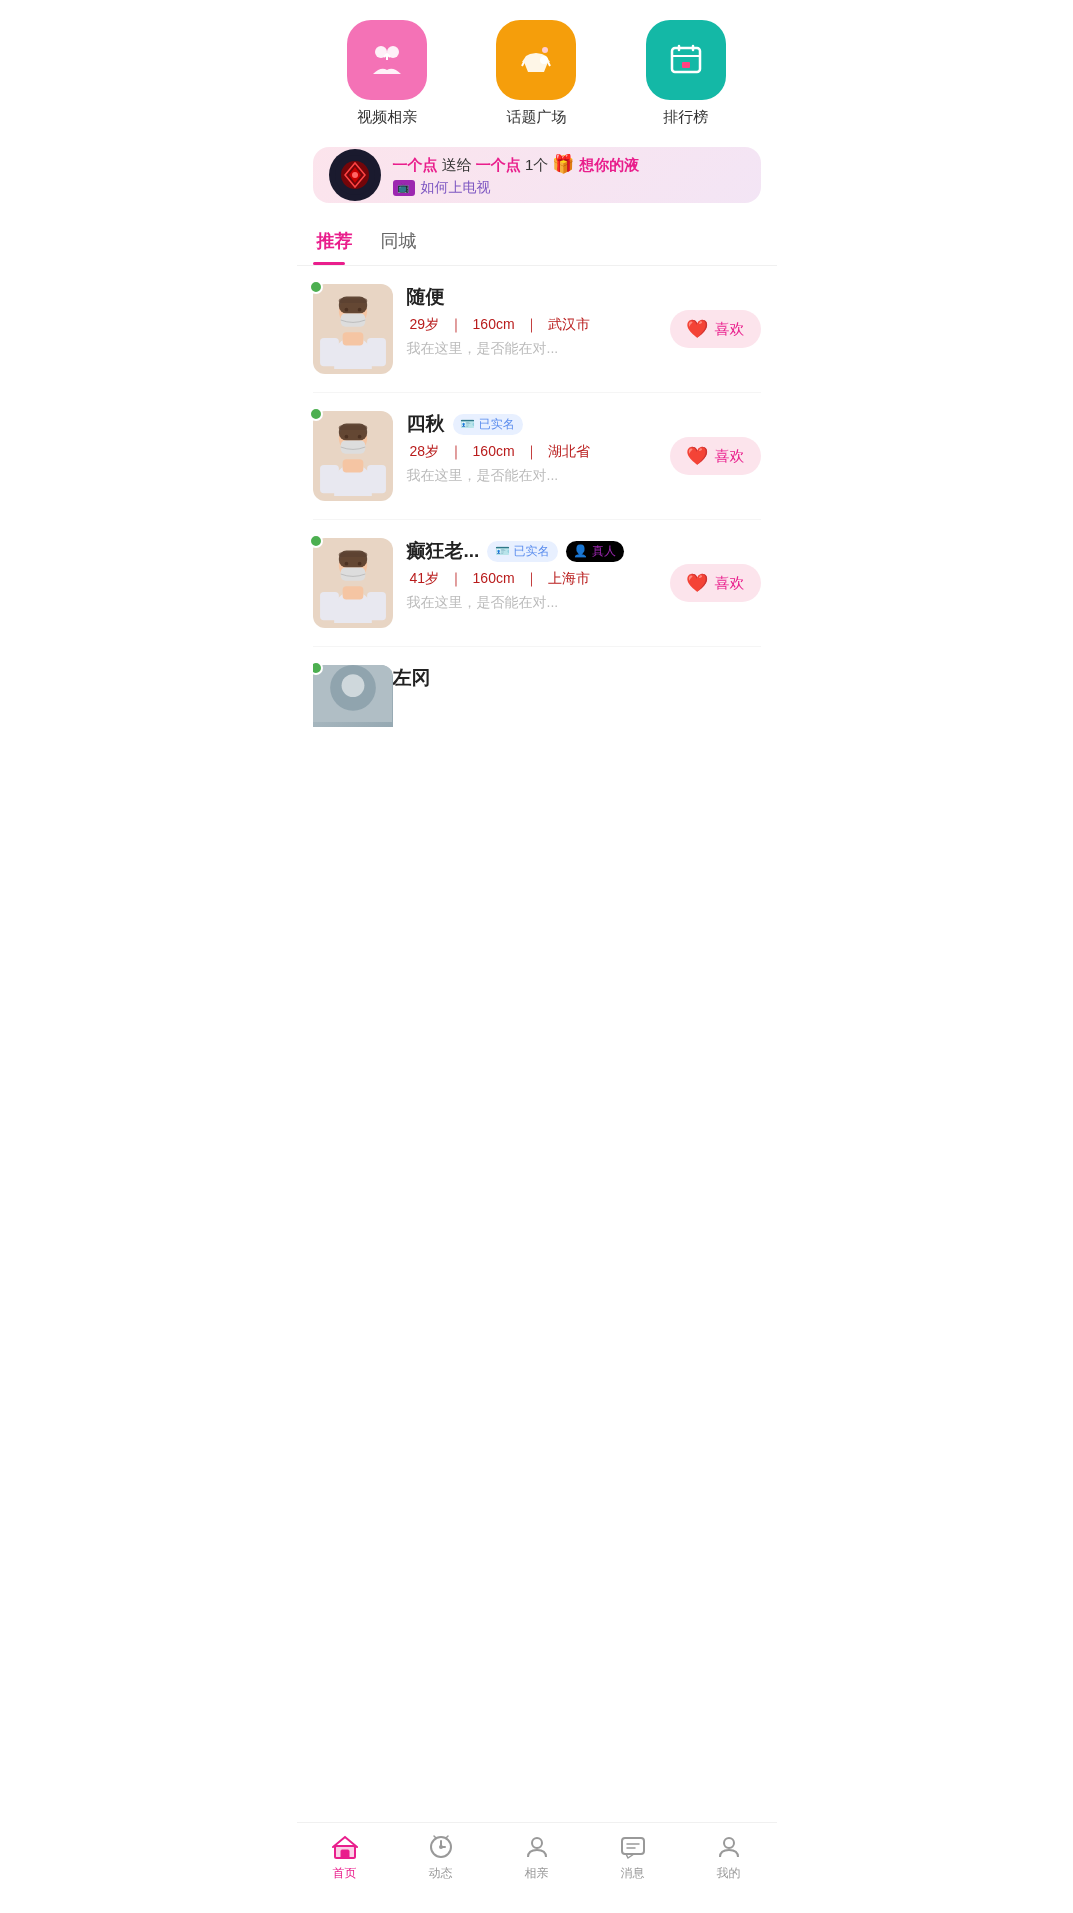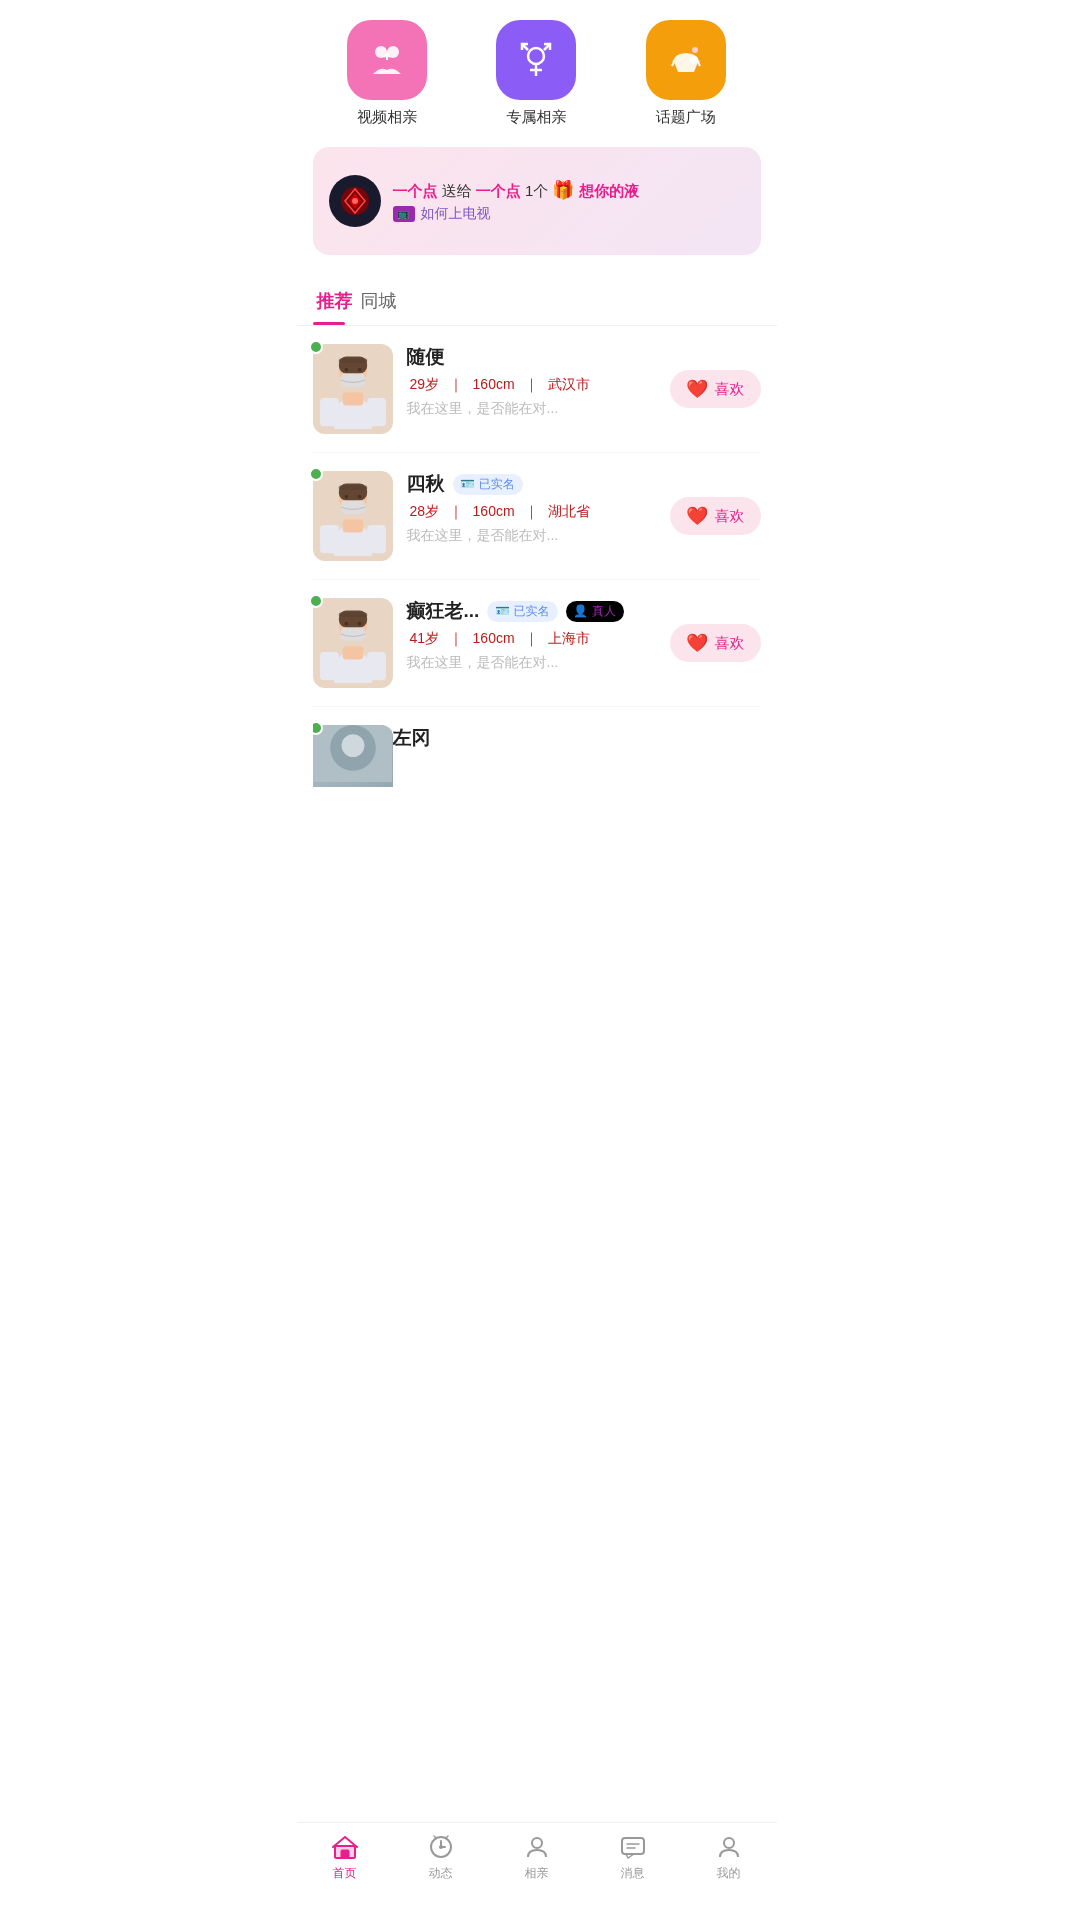--- a/index.html
+++ b/index.html
@@ -35,24 +35,24 @@
       justify-content: center;
       font-size: 36px;
     }
     .category-label {
       font-size: 15px;
       color: #333;
     }
 
     
     .banner {
-      margin: 10px 16px 24px;
+      margin: 10px 16px 16px;
       background: linear-gradient(135deg, #fce4ec, #f3e5f5);
       border-radius: 16px;
-      padding: 28px 16px;
+      padding: 2px 16px;
       display: flex;
       align-items: center;
       gap: 12px;
     }
     .banner-avatar {
       width: 52px;
       height: 52px;
       border-radius: 50%;
       background: #1a1a2e;
       display: flex;
@@ -78,20 +78,21 @@
       align-items: center;
       gap: 6px;
       font-size: 14px;
       color: #7e57c2;
     }
 
     
     .tabs {
       display: flex;
       padding: 0 16px;
+      gap: 20px;
       border-bottom: 1px solid #f0f0f0;
     }
     .tab {
       padding: 10px 4px 12px;
       font-size: 18px;
       color: #666;
       cursor: pointer;
       position: relative;
     }
     .tab.active {
@@ -269,45 +270,43 @@
           <circle cx="14" cy="12" r="6" fill="white" opacity="0.9"></circle>
           <circle cx="26" cy="12" r="6" fill="white" opacity="0.9"></circle>
           <path d="M6 34 Q14 26 20 30 Q26 26 34 34" fill="white" opacity="0.9"></path>
           <path d="M20 14 L20 20" stroke="white" stroke-width="2"></path>
           <path d="M17 17 L20 14 L23 17" stroke="white" stroke-width="2"></path>
         </svg>
     </div>
     <span class="category-label">视频相亲</span>
   </div>
     <div class="category-item">
-    <div class="category-icon-bg" style="background:#8b5cf6">
-      <svg width="40" height="40" viewBox="0 0 40 40" fill="none">
-          <circle cx="20" cy="16" r="8" stroke="white" stroke-width="2.5" fill="none"></circle>
-          <path d="M20 24 L20 36" stroke="white" stroke-width="2.5"></path>
-          <path d="M14 30 L26 30" stroke="white" stroke-width="2.5"></path>
-          <path d="M28 10 L34 4" stroke="white" stroke-width="2.5"></path>
-          <path d="M28 4 L34 4 L34 10" stroke="white" stroke-width="2.5"></path>
-          <path d="M12 10 L6 4" stroke="white" stroke-width="2.5"></path>
-          <path d="M12 4 L6 4 L6 10" stroke="white" stroke-width="2.5"></path>
-        </svg>
-    </div>
-    <span class="category-label">专属相亲</span>
-  </div>
-    <div class="category-item">
     <div class="category-icon-bg" style="background:#f59e0b">
       <svg width="40" height="40" viewBox="0 0 40 40" fill="none">
           <path d="M8 22 L32 22 L28 32 L12 32 Z" fill="white" opacity="0.9"></path>
           <path d="M6 22 L34 22 L30 16 L26 14 L20 13 L14 14 L10 16 Z" fill="white" opacity="0.9"></path>
           <circle cx="28" cy="20" r="4" fill="white"></circle>
           <path d="M8 22 L6 26" stroke="white" stroke-width="2"></path>
           <path d="M32 22 L34 26" stroke="white" stroke-width="2"></path>
           <circle cx="29" cy="10" r="3" fill="#ffcdd2"></circle>
         </svg>
     </div>
     <span class="category-label">话题广场</span>
+  </div>
+    <div class="category-item">
+    <div class="category-icon-bg" style="background:#14b8a6">
+      <svg width="40" height="40" viewBox="0 0 40 40" fill="none">
+          <rect x="6" y="8" width="28" height="24" rx="3" stroke="white" stroke-width="2.5" fill="none"></rect>
+          <path d="M6 16 L34 16" stroke="white" stroke-width="2"></path>
+          <path d="M13 6 L13 10" stroke="white" stroke-width="2.5" stroke-linecap="round"></path>
+          <path d="M27 6 L27 10" stroke="white" stroke-width="2.5" stroke-linecap="round"></path>
+          <rect x="16" y="22" width="8" height="6" rx="1" fill="#ff4081"></rect>
+        </svg>
+    </div>
+    <span class="category-label">排行榜</span>
   </div>
   </div>
 
 <div class="banner">
   <div class="banner-avatar">
     <svg viewBox="0 0 40 40" xmlns="http://www.w3.org/2000/svg">
       <circle cx="20" cy="20" r="20" fill="#1a1a2e"></circle>
       <circle cx="20" cy="20" r="14" fill="#8b0000" opacity="0.8"></circle>
       <path d="M10 20 L20 8 L30 20 L20 32 Z" fill="none" stroke="#ff4444" stroke-width="1.5"></path>
       <path d="M14 20 L20 12 L26 20 L20 28 Z" fill="#cc0000"></path>

